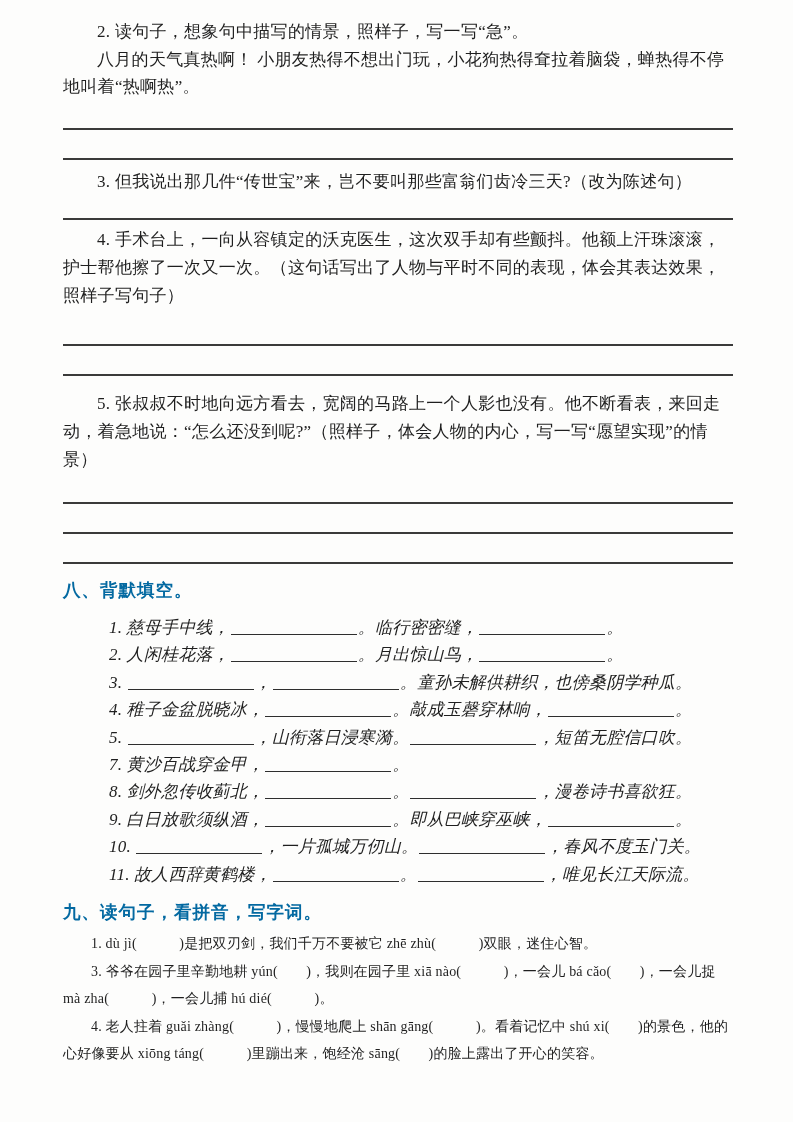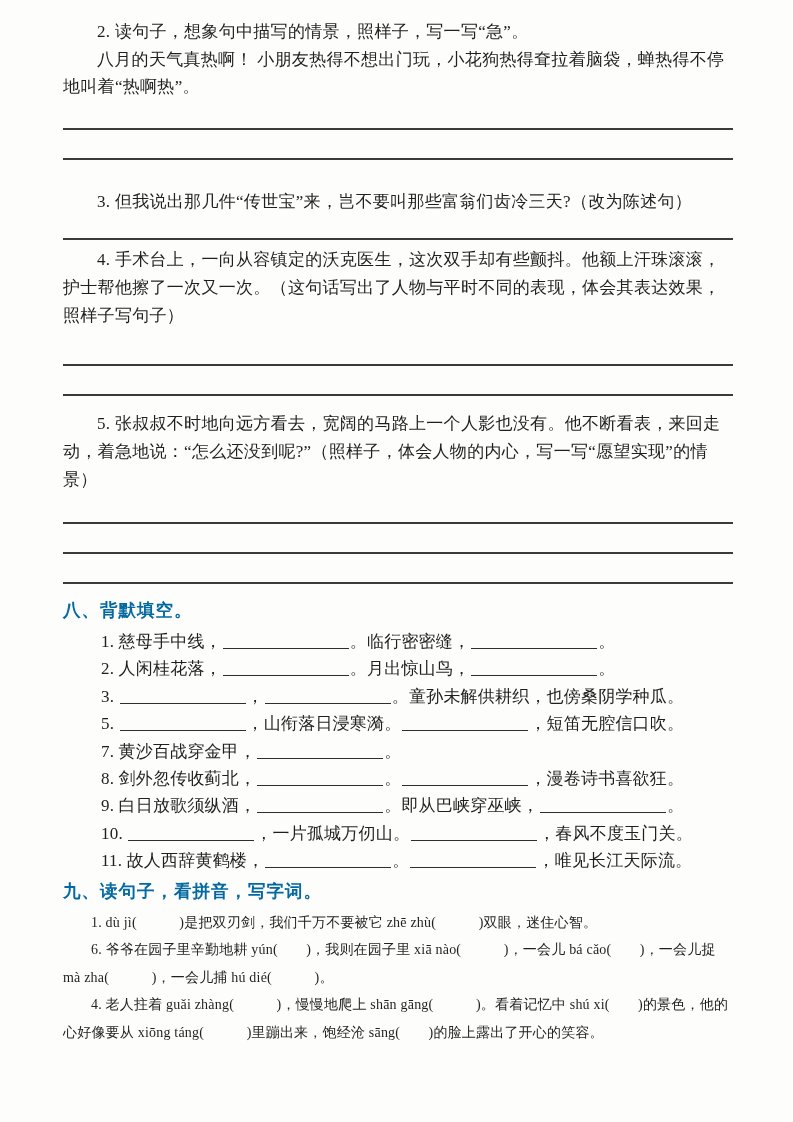--- a/index.html
+++ b/index.html
@@ -24,33 +24,33 @@
     letter-spacing:.3px;
   }
   .q2-example{line-height:27px;}
   .answer-area{margin:0;}
   .answer-line{
     height:28px;
     border-bottom:2px solid #3a3a3a;
   }
   .answer-line.short{height:22px;}
   .answer-line.first-gap{height:26px;margin-top:8px;}
-  .mt12{margin-top:28px;}
+  .mt12{margin-top:8px;}
   .mt6{margin-top:6px;}
   .mt14{margin-top:14px;}
   .sec-title{
     margin:14px 0 6px 0;
     font-family:"Liberation Sans","DejaVu Sans",sans-serif;
     font-weight:bold;
     font-size:17.5px;
     color:#0369a1;
     letter-spacing:1px;
   }
   .sec-title.s9{margin-top:2px;font-family:Liberation Mono, monospace;}
-  .fill-rows{margin:4px;}
+  .fill-rows{margin:12px;font-style:italic;}
   .fill-row{
     font-size:17px;
     line-height:27.4px;
     padding-left:2em;
     white-space:nowrap;
     letter-spacing:.2px;
   }
   .fill-row .blank{
     display:inline-block;
     width:126px;
@@ -104,29 +104,30 @@
       <div class="answer-line"></div>
     </div>
   </section>
 
   <section>
     <h2 class="sec-title">八、背默填空。</h2>
     <div class="fill-rows">
       <div class="fill-row">1. 慈母手中线，<span class="blank"></span>。临行密密缝，<span class="blank"></span>。</div>
       <div class="fill-row">2. 人闲桂花落，<span class="blank"></span>。月出惊山鸟，<span class="blank"></span>。</div>
       <div class="fill-row">3. <span class="blank"></span>，<span class="blank"></span>。童孙未解供耕织，也傍桑阴学种瓜。</div>
+      <div class="fill-row">4. 稚子金盆脱晓冰，<span class="blank"></span>。敲成玉磬穿林响，<span class="blank"></span>。</div>
       <div class="fill-row">5. <span class="blank"></span>，山衔落日浸寒漪。<span class="blank"></span>，短笛无腔信口吹。</div>
       <div class="fill-row">7. 黄沙百战穿金甲，<span class="blank"></span>。</div>
       <div class="fill-row">8. 剑外忽传收蓟北，<span class="blank"></span>。<span class="blank"></span>，漫卷诗书喜欲狂。</div>
       <div class="fill-row">9. 白日放歌须纵酒，<span class="blank"></span>。即从巴峡穿巫峡，<span class="blank"></span>。</div>
       <div class="fill-row">10. <span class="blank"></span>，一片孤城万仞山。<span class="blank"></span>，春风不度玉门关。</div>
       <div class="fill-row">11. 故人西辞黄鹤楼，<span class="blank"></span>。<span class="blank"></span>，唯见长江天际流。</div>
     </div>
   </section>
 
   <section>
     <h2 class="sec-title s9">九、读句子，看拼音，写字词。</h2>
     <p class="py-item">1. dù jì(　　　)是把双刃剑，我们千万不要被它 zhē zhù(　　　)双眼，迷住心智。</p>
-    <p class="py-item">6. 爷爷在园子里辛勤地耕 yún(　　)，我则在园子里 xiā nào(　　　)，一会儿 bá cǎo(　　)，一会儿捉 mà zha(　　　)，一会儿捕 hú dié(　　　)。</p>
+    <p class="py-item">3. 爷爷在园子里辛勤地耕 yún(　　)，我则在园子里 xiā nào(　　　)，一会儿 bá cǎo(　　)，一会儿捉 mà zha(　　　)，一会儿捕 hú dié(　　　)。</p>
     <p class="py-item">4. 老人拄着 guǎi zhàng(　　　)，慢慢地爬上 shān gāng(　　　)。看着记忆中 shú xi(　　)的景色，他的心好像要从 xiōng táng(　　　)里蹦出来，饱经沧 sāng(　　)的脸上露出了开心的笑容。</p>
   </section>
 
 </div>
 
 </body></html>

